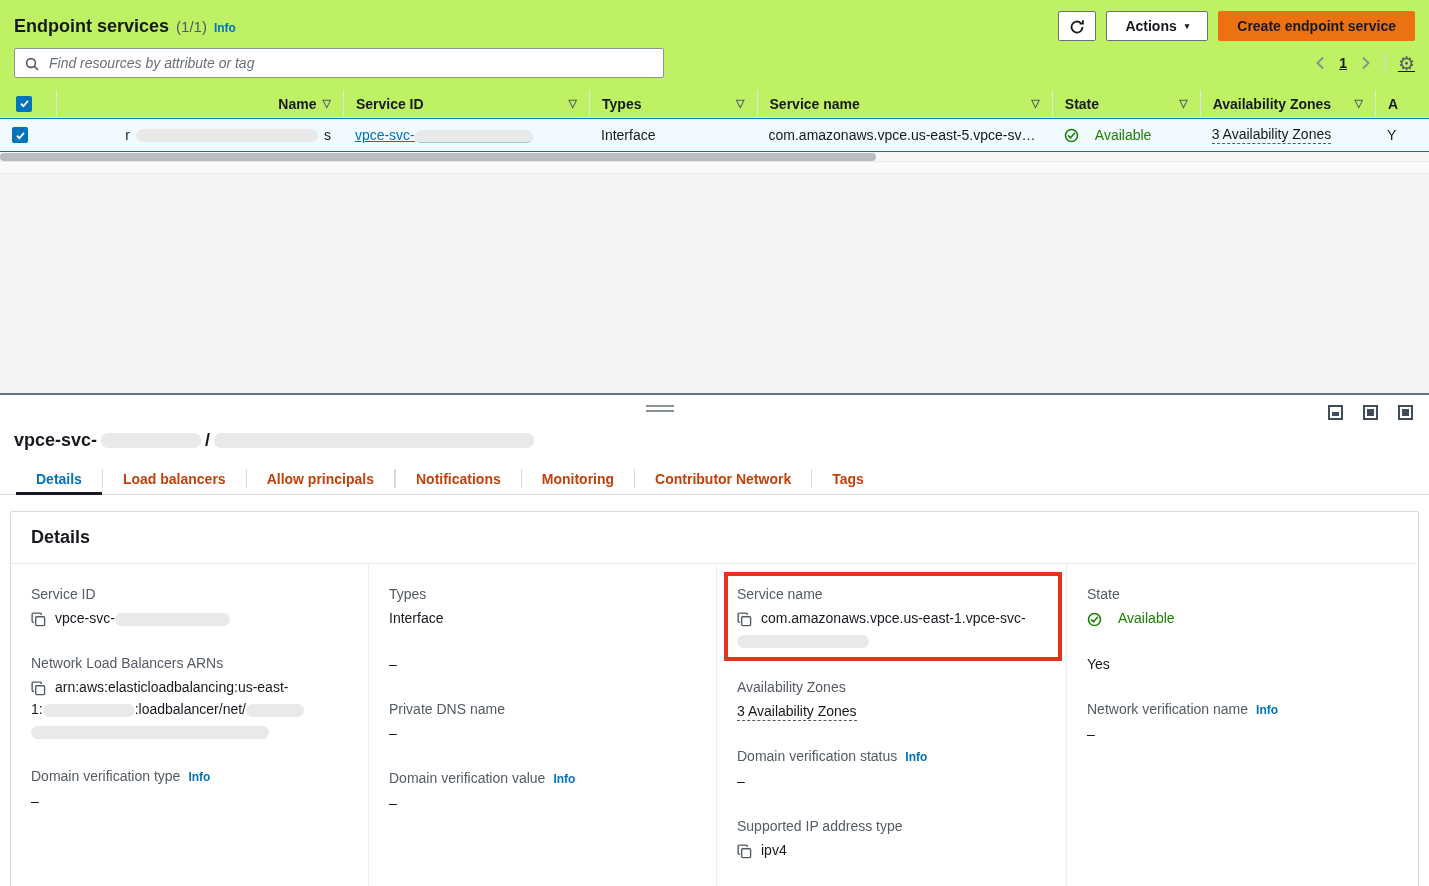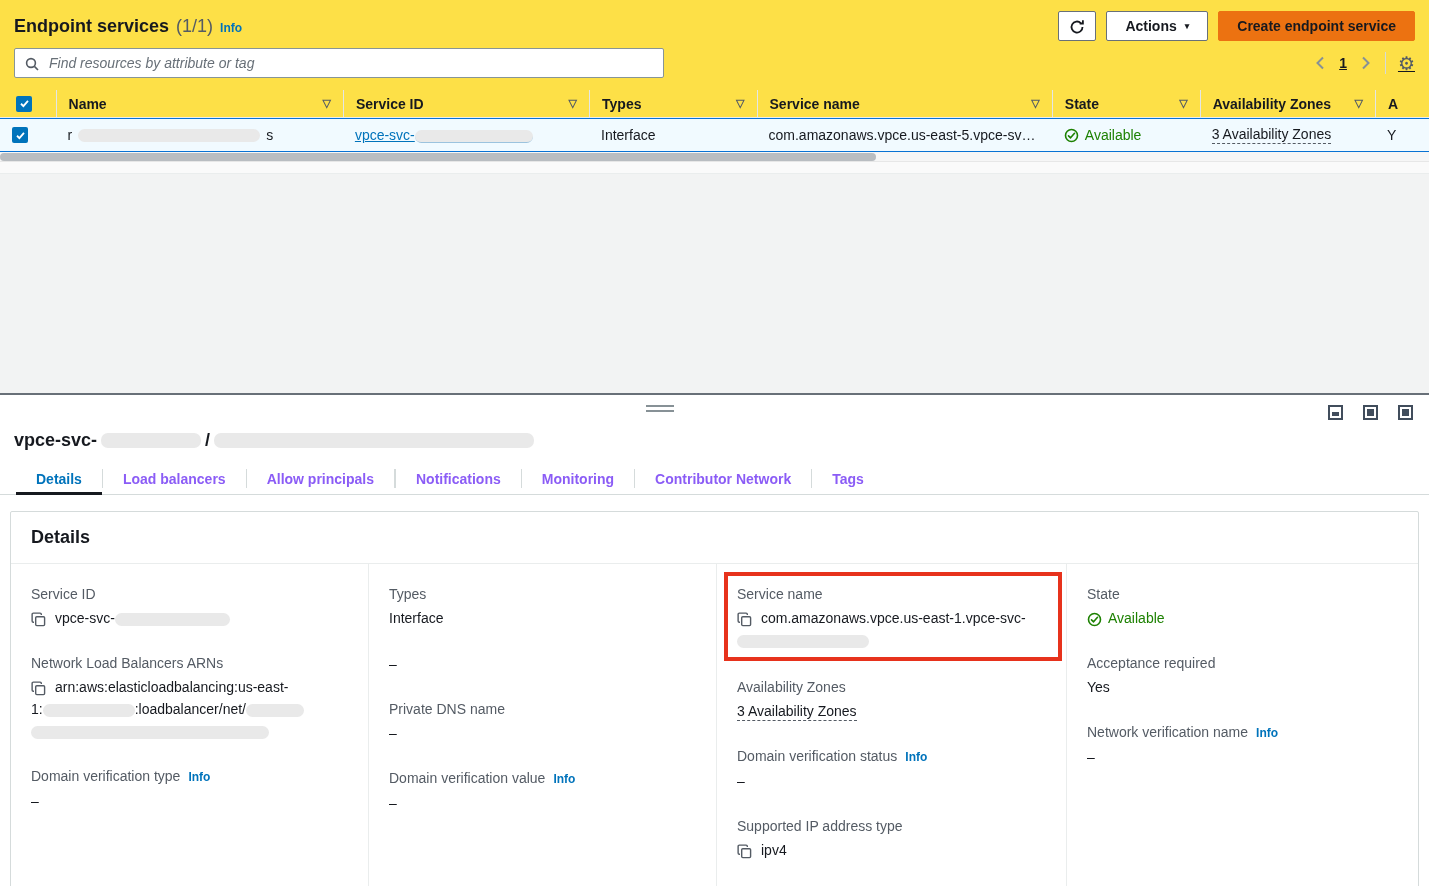--- a/index.html
+++ b/index.html
@@ -7,25 +7,25 @@
   body {
     font-family: "Liberation Sans", sans-serif;
     font-size: 14px;
     color: #16191f;
     background: #ffffff;
     overflow: hidden;
   }
   svg { display:inline-block; vertical-align:middle; }
 
   
-  .top-section { padding: 10px 14px 0; background:#fde047; }
+  .top-section { padding: 10px 14px 0; background:#bef264; }
   .header-row { display:flex; justify-content:space-between; align-items:center; height:32px; }
   .title-group { display:flex; align-items:baseline; gap:7px; }
   .page-title { font-size:18px; font-weight:bold; color:#16191f; }
-  .page-count { font-size:18px; font-weight:normal; color:#545b64; }
+  .page-count { font-size:15px; font-weight:normal; color:#545b64; }
   .info-link { font-size:12px; font-weight:bold; color:#0073bb; cursor:pointer; }
   .btn-row { display:flex; gap:10px; align-items:center; }
   .btn { height:30px; border:1px solid #687078; background:#fff; border-radius:2px;
          font-family:inherit; font-size:14px; font-weight:bold; color:#16191f;
          display:flex; align-items:center; justify-content:center; padding:0 18px; cursor:pointer; }
   .btn-icon { width:38px; padding:0; }
   .btn .caret { font-size:9px; margin-left:8px; color:#16191f; }
   .btn-primary { background:#ec7211; border-color:#ec7211; color:#16191f; }
 
   .toolbar-row { display:flex; justify-content:space-between; align-items:center; margin-top:6px; height:30px;text-decoration:underline; }
@@ -44,30 +44,30 @@
 
   
   .table-wrap { margin:12px -14px 0; width:1457px; }
   .thead, .trow { display:flex; align-items:center; }
   .thead { height:28px; border-bottom:1px solid #eaeded; }
   .th { display:flex; align-items:center; justify-content:space-between; padding:0 12px;
         font-weight:bold; color:#16191f; height:100%; }
   .th:not(.col-check){ border-left:1px solid #e3e6e6; }
   .sort { font-size:11px; color:#545b64; cursor:pointer; margin-left:6px; }
   .col-check { width:56px; padding-left:16px; justify-content:flex-start; }
-  .col-name { width:292px; } .col-sid { width:250px; } .col-types { width:170px; }
+  .col-name { width:292px;justify-content:flex-end; } .col-sid { width:250px; } .col-types { width:170px; }
   .col-sname { width:300px; } .col-state { width:150px; } .col-az { width:178px; }
   .col-ovf { width:83px; }
   .trow { height:34px; background:#f1faff; border-top:1px solid #0972d3; border-bottom:1px solid #0972d3; }
   .td { padding:0 12px; display:flex; align-items:center; gap:6px; overflow:hidden; white-space:nowrap; }
   .checkbox { width:16px; height:16px; background:#0073bb; border-radius:2px; display:flex;
               align-items:center; justify-content:center; cursor:pointer; flex:none; }
   .link { color:#0073bb; text-decoration:underline; cursor:pointer; }
   .dashed { border-bottom:1px dashed #545b64; padding-bottom:1px; cursor:pointer; }
-  .state-green { color:#1d8102; display:flex; align-items:center; gap:6px; }
+  .state-green { color:#1d8102; display:flex; align-items:center; gap:16px; }
   .redact { display:inline-block; height:13px; border-radius:7px; background:#e9e9e9; vertical-align:middle; }
   .redact.lnk { border-bottom:1px solid #9cc3de; }
 
   .hscroll { height:10px; background:#f6f6f6; border-bottom:1px solid #e7e7e7; position:relative; }
   .hscroll .thumb { position:absolute; left:0; top:1px; height:8px; width:876px; background:#b9bdc1; border-radius:4px; cursor:pointer; }
   .table-bottom-strip { height:12px; background:#fafafa; border-bottom:1px solid #eaeded; margin:0 -14px; }
 
   
   .gray-gap { height:219px; background:#f2f3f3; }
 
@@ -78,21 +78,21 @@
   .panel-controls { position:absolute; top:10px; right:16px; display:flex; gap:20px; }
   .pc-icon { width:15px; height:15px; border:2px solid #414d5c; position:relative; cursor:pointer; background:#fff; }
   .pc-icon .fill { position:absolute; left:2px; right:2px; bottom:2px; background:#414d5c; }
   .pc-fill-sm .fill { height:4px; } .pc-fill-md .fill { height:7px; } .pc-fill-full .fill { top:2px; }
 
   .sp-title { margin:32px 14px 0; font-size:18px; font-weight:bold; height:26px; display:flex; align-items:center; gap:4px; }
   .sp-title .redact { height:15px; }
 
   .tabs { display:flex; align-items:stretch; border-bottom:1px solid #d5dbdb; margin-top:10px; padding-left:16px; height:32px; }
   .tab { position:relative; display:flex; align-items:center; padding:0 20px; font-weight:bold;
-         color:#8b5cf6; cursor:pointer; font-size:14px; }
+         color:#c2410c; cursor:pointer; font-size:14px; }
   .tab.active { color:#0073bb; }
   .tab.active::after { content:""; position:absolute; left:0; right:0; bottom:-1px; height:3px; background:#16191f; }
   .tab-sep { width:1px; background:#d5dbdb; margin:6px 0; }
 
   
   .card { margin:16px 10px 0; border:1px solid #d5dbdb; border-radius:2px; background:#fff; }
   .card-header { padding:15px 20px; font-size:18px; font-weight:bold; border-bottom:1px solid #eaeded; }
   .card-body { display:grid; grid-template-columns: 357px 348px 350px 1fr; }
   .dcol { padding:20px 20px 4px; }
   .dcol + .dcol { border-left:1px solid #eaeded; }
@@ -380,21 +380,20 @@
                 <svg width="15" height="15" viewBox="0 0 16 16">
                     <circle cx="8" cy="8" r="6.4" fill="none" stroke="#1d8102" stroke-width="1.7"></circle>
                     <path d="M4.8 8.4l2.2 2.1 4.2-4.8" fill="none" stroke="#1d8102" stroke-width="1.7" stroke-linecap="round" stroke-linejoin="round"></path>
                   </svg>
               </span>
               <span>Available</span>
             </span>
           </div>
         </div>
         <div class="field">
-          <div class="flabel">Acceptance required</div>
           <div class="fval">Yes</div>
         </div>
         <div class="field">
           <div class="flabel"><span>Network verification name</span><span class="info-link">Info</span></div>
           <div class="fval">–</div>
         </div>
       </div>
 
     </div>
   </div>

